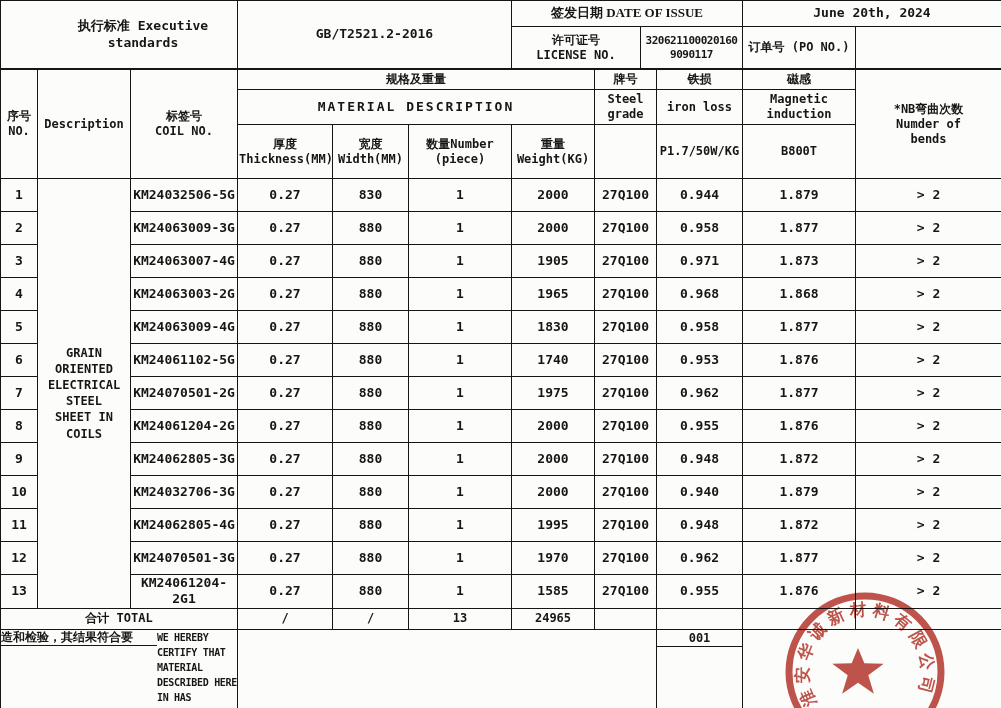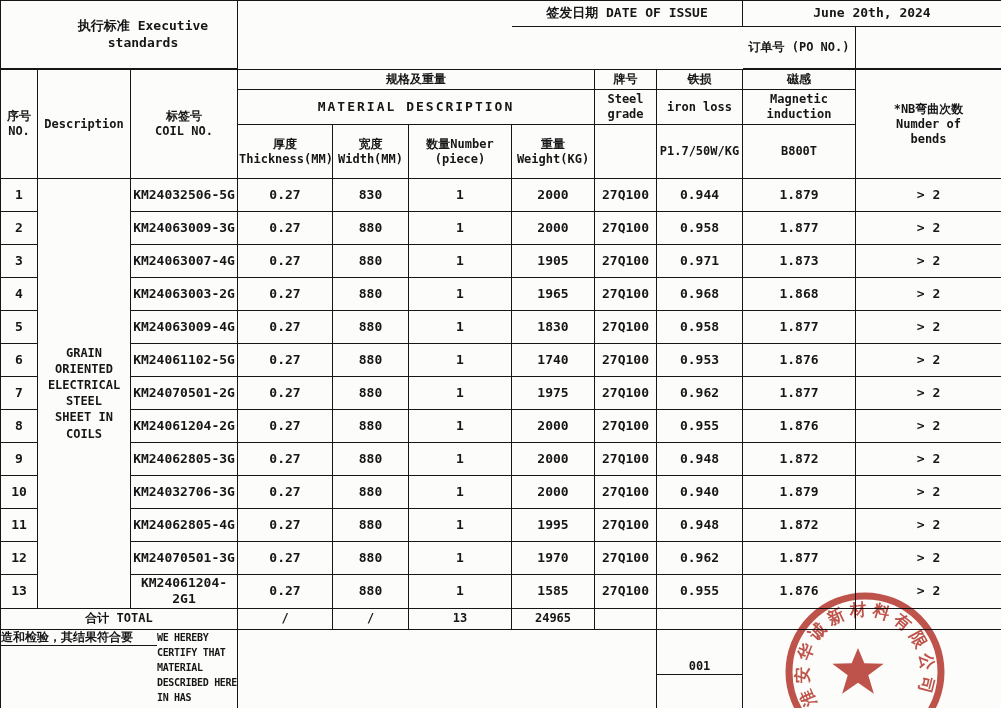--- a/index.html
+++ b/index.html
@@ -23,21 +23,21 @@
   .tophdr {
     display: grid;
     grid-template-columns: 237px 274px 129px 102px 113px 146px;
     grid-template-rows: 26px 42px;
     border-left: 1.5px solid #161616;
     border-top: 1.5px solid #161616;
     font-size: 13px;
   }
   .t-exec   { grid-column:1; grid-row:1/3;padding-left:48px; }
   .t-std    { grid-column:2; grid-row:1/3; }
-  .t-datelbl{ grid-column:3/5; grid-row:1; }
+  .t-datelbl{ grid-column:3/5; grid-row:1;font-family:Liberation Serif, serif; }
   .t-dateval{ grid-column:5/7; grid-row:1; }
   .t-liclbl { grid-column:3; grid-row:2; font-size:12px; }
   .t-licval { grid-column:4; grid-row:2; font-size:11px; letter-spacing:-0.5px;
               word-break: break-all; padding:0 3px; white-space:normal; }
   .t-polbl  { grid-column:5; grid-row:2; font-size:12px; }
   .t-poval  { grid-column:6; grid-row:2; }
   
   table { border-collapse: collapse; table-layout: fixed; width: 1001px; }
   th, td {
     border: 1.5px solid #161616;
@@ -71,39 +71,43 @@
   }
   .cert-en {
     flex: 1; display:flex; align-items:center; justify-content:center;
     font-size: 10px; letter-spacing: -0.3px; line-height: 1.5;
     white-space: pre-line; text-align:left;
   }
   .b-inspector { align-items:center; justify-content:center;
     font-size: 12px; text-align:center; white-space: pre-line; font-family: Liberation Mono, monospace; }
   .b-right { flex-direction: column; }
   .b-r1 { height: 17px; border-bottom: 1.5px solid #161616;
-    display:flex; align-items:center; justify-content:center; font-size: 12px; margin-top: 28px; }
+    display:flex; align-items:center; justify-content:center; font-size: 12px; }
   .b-r2 { height: 12px; border-bottom: 1.5px solid #161616;
     display:flex; align-items:center; justify-content:center;
     font-size: 12px; line-height: 12px; overflow: visible; }
   .b-r3 { flex:1; display:flex; align-items:center; justify-content:center;
     font-size: 12.5px; letter-spacing: 1px; }
   
   .stamp { position:absolute; left:770px; top:575px; width:231px; height:133px;
     mix-blend-mode: multiply; opacity: 0.85; pointer-events:none; }
 </style>
 </head>
 <body>
 
 <div class="page">
 
   <div class="tophdr">
     <div class="cell t-exec">执行标准  Executive standards</div>
+    <div class="cell t-std">GB/T2521.2-2016</div>
     <div class="cell t-datelbl">签发日期  DATE OF ISSUE</div>
     <div class="cell t-dateval">June 20th, 2024</div>
+    <div class="cell t-liclbl">许可证号
+LICENSE NO.</div>
+    <div class="cell t-licval">3206211000201609090117</div>
     <div class="cell t-polbl">订单号 (PO NO.)</div>
     <div class="cell t-poval"></div>
   </div>
 
   <table>
     <colgroup>
       <col style="width:37px">
         <col style="width:93px">
         <col style="width:107px">
       <col style="width:95px">

